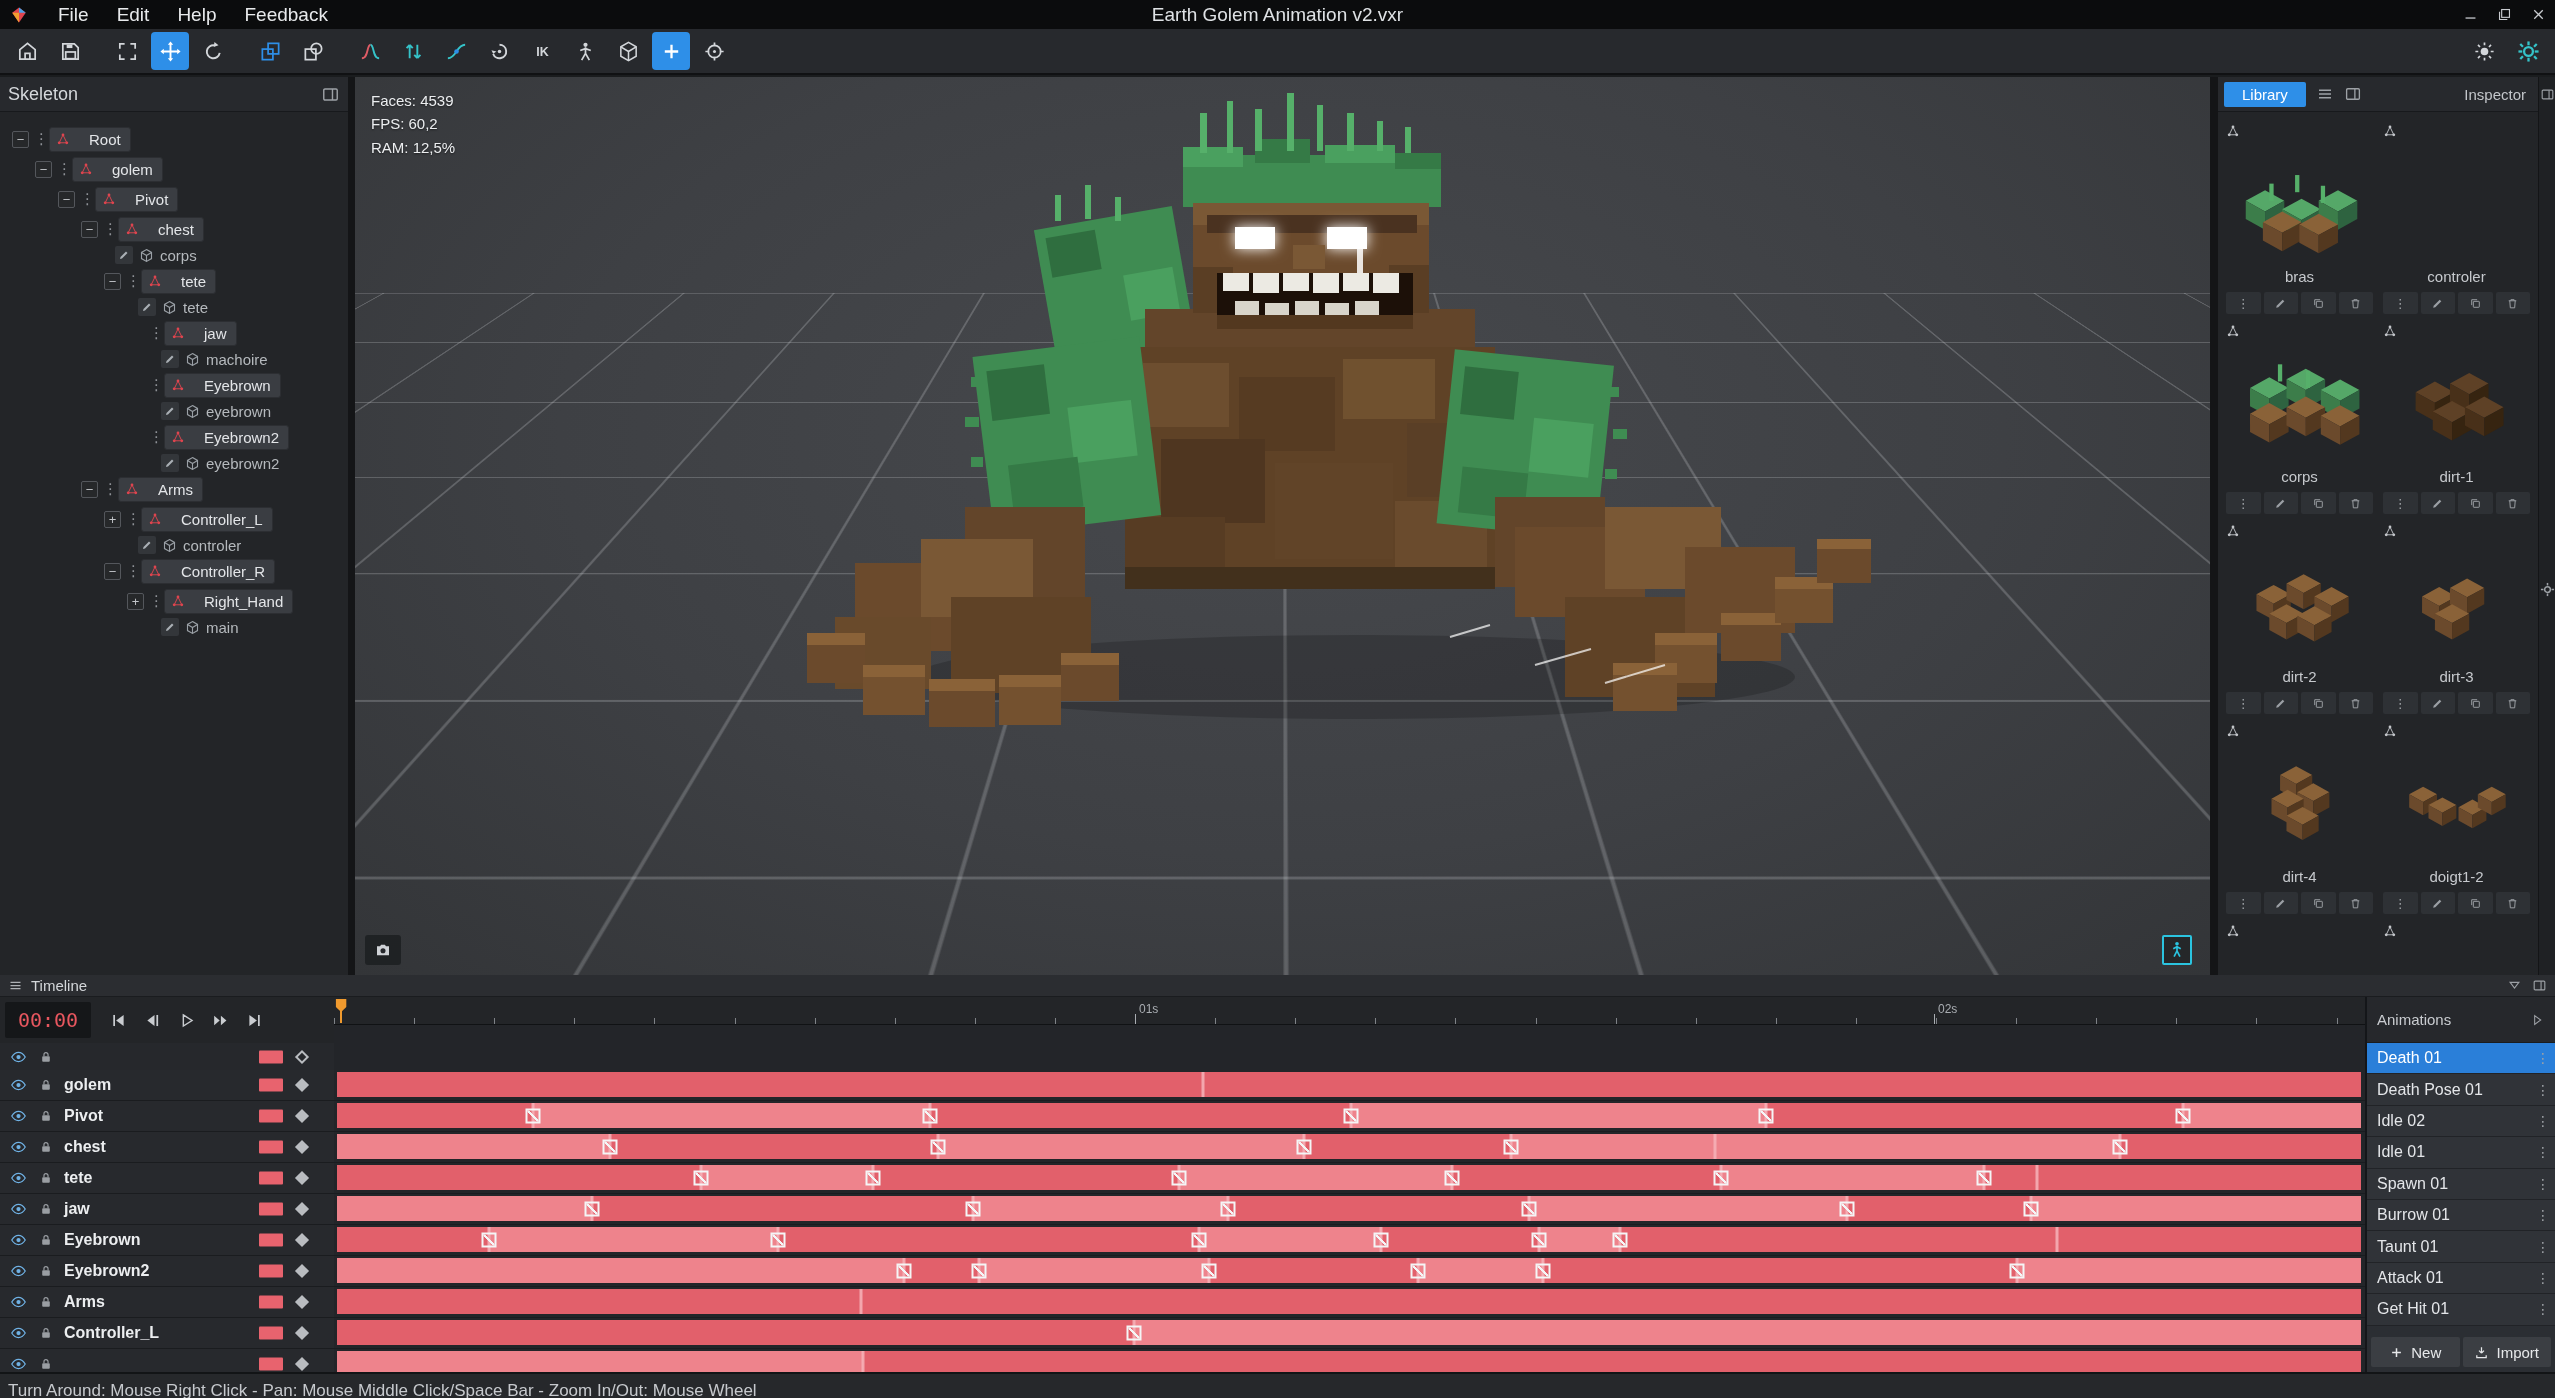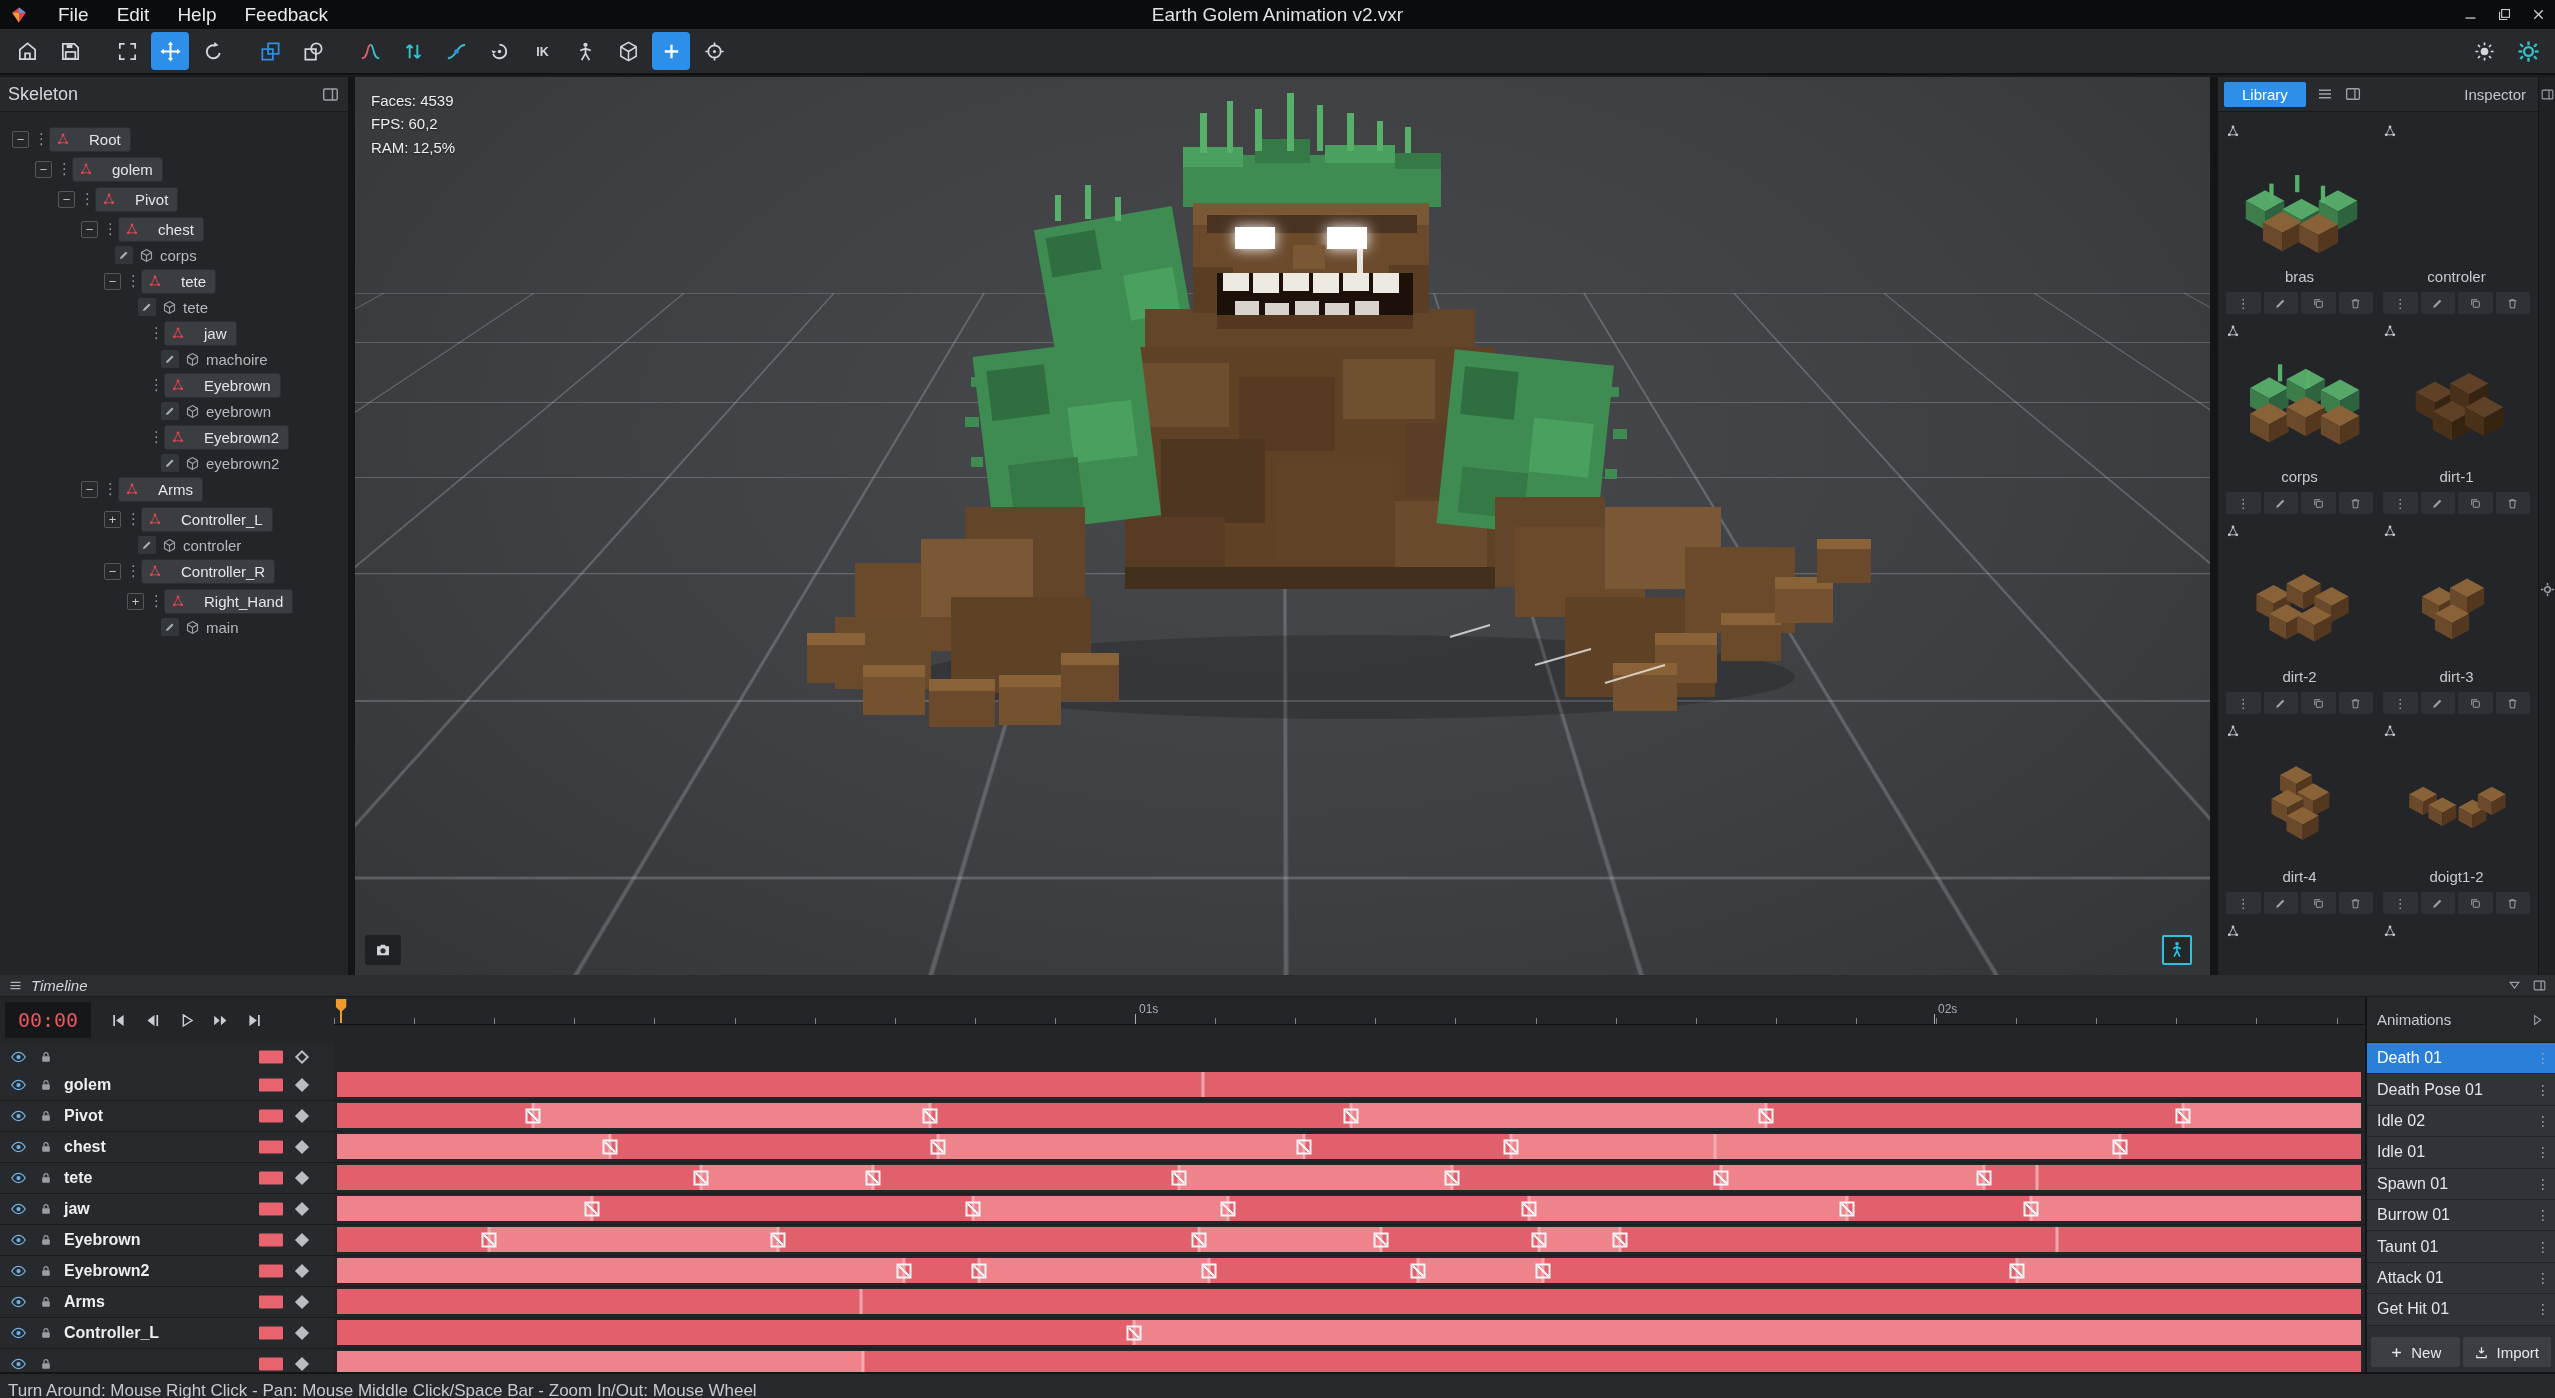--- a/index.html
+++ b/index.html
@@ -102,21 +102,21 @@
 
   
   #right-strip{position:absolute;left:2538px;top:0;width:17px;height:100%;background:#1f2124;border-left:1px solid #141517;}
   .strip-ic{position:absolute;left:1px;width:15px;height:15px;color:#9da1a6;}
 
   
   #timeline{position:absolute;left:0;top:975px;width:2555px;height:397px;background:#232529;}
   #tl-header{position:absolute;left:0;top:0;right:0;height:22px;background:#2b2d31;border-bottom:1px solid #1a1c1f;
     display:flex;align-items:center;gap:8px;padding:0 8px;box-sizing:border-box;}
   #tl-header .hamb{width:15px;height:15px;color:#aeb1b5;}
-  #tl-title{font-size:15px;color:#d3d6d9;font-style:italic;}
+  #tl-title{font-size:15px;color:#d3d6d9;}
   #tl-header-right{margin-left:auto;display:flex;gap:10px;}
   #tl-header-right .ic{width:15px;height:15px;color:#9da1a6;}
 
   #tl-left{position:absolute;left:0;top:22px;width:334px;bottom:0;background:#232528;}
   #tl-controls{height:46px;display:flex;align-items:center;padding-left:5px;box-sizing:border-box;gap:3px;}
   #time-display{width:86px;height:36px;background:#151719;border-radius:2px;display:flex;align-items:center;
     justify-content:center;font-family:"DejaVu Sans Mono",monospace;font-size:20px;color:#e8575f;margin-right:8px;}
   .tr-btn{width:32px;height:32px;display:flex;align-items:center;justify-content:center;color:#c9ccd0;}
   .tr-btn .ic{width:19px;height:19px;}
   #tl-colhead{height:27px;background:#26282c;border-bottom:1px solid #1a1c1f;position:relative;}

